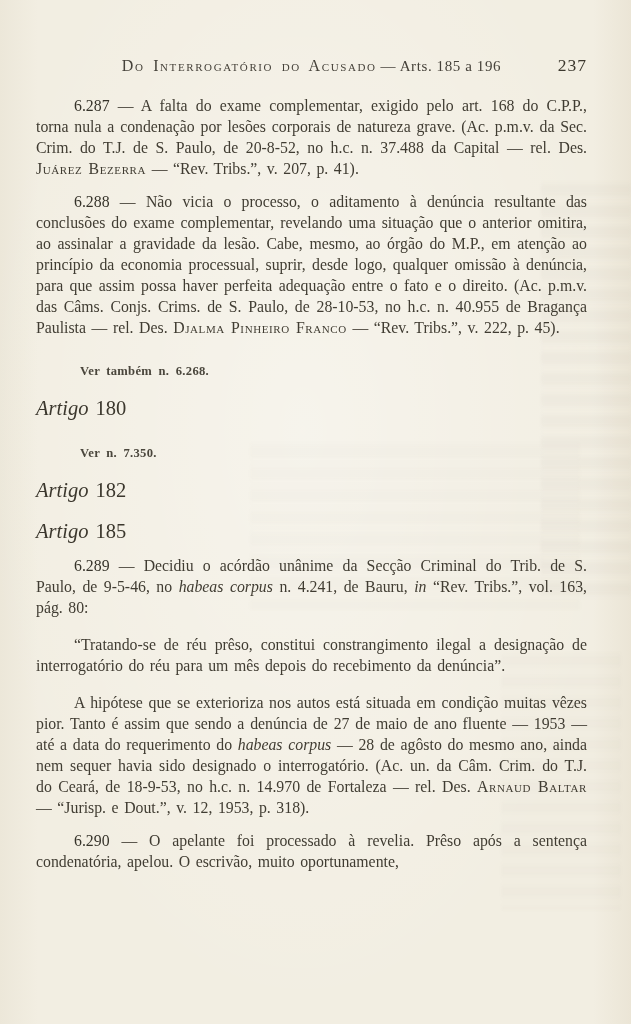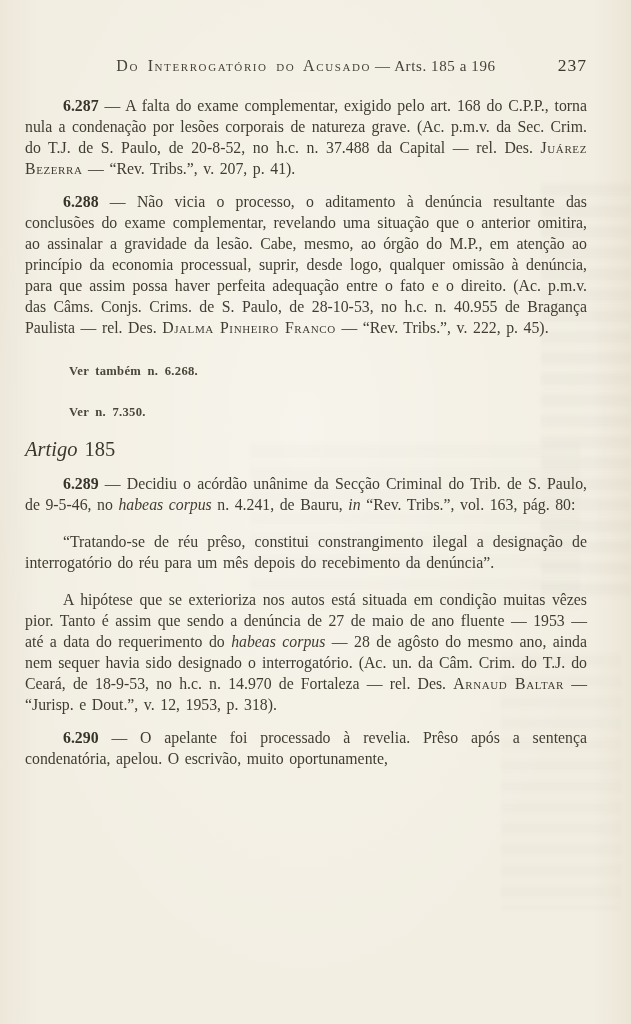--- a/index.html
+++ b/index.html
@@ -15,21 +15,21 @@
       radial-gradient(ellipse at 48% 42%, rgba(255,255,255,0.35), rgba(0,0,0,0) 70%),
       linear-gradient(90deg, #ece7d9 0%, #f2eee2 6%, #f2eee2 94%, #ebe5d6 100%),
       #f1ede0;
     color: #3f3b31;
     position: relative;
   }
 
   .page {
     position: relative;
     width: 631px; height: 1024px;
-    padding: 57px 44px 0 25px;
+    padding: 57px 44px 0 36px;
     z-index: 2;
   }
 
   
   .running-header {
     position: relative;
     text-align: center;
     white-space: nowrap;
     margin-bottom: 20px;
     color: #46423a;
@@ -82,21 +82,21 @@
     font-size: 20.5px;
     line-height: 24px;
     text-indent: 0;
     text-align: left;
     margin: 17px 0 0 0;
     color: #3b372d;
     word-spacing: 2px;
   }
 
   .seg-normal    { font-style: normal; }
-  .seg-bold      { font-weight: bold; color: #36332a; }
+  .seg-bold      { font-weight: normal; color: #36332a; }
   .seg-italic    { font-style: italic; }
   .seg-smallcaps { font-variant: small-caps; letter-spacing: 0.6px; }
 
   
   .showthrough {
     position: absolute;
     z-index: 1;
     filter: blur(1.5px);
     pointer-events: none;
   }
@@ -137,21 +137,23 @@
   <div class="running-header">
     <span class="header-title">Do Interrogatório do Acusado</span>
     <span class="header-range">— Arts. 185 a 196</span>
     <span class="page-number">237</span>
   </div>
 
   <div class="content">
       <p class="blk blk-entry"><span class="seg-bold">6.287</span><span class="seg-normal"> — A falta do exame complementar, exigido pelo art. 168 do C.P.P., torna nula a condenação por lesões corporais de natureza grave. (Ac. p.m.v. da Sec. Crim. do T.J. de S. Paulo, de 20-8-52, no h.c. n. 37.488 da Capital — rel. Des. </span><span class="seg-smallcaps">Juárez Bezerra</span><span class="seg-normal"> — “Rev. Tribs.”, v. 207, p. 41).</span></p>
       <p class="blk blk-entry"><span class="seg-bold">6.288</span><span class="seg-normal"> — Não vicia o processo, o aditamento à denúncia resultante das conclusões do exame complementar, revelando uma situação que o anterior omitira, ao assinalar a gravidade da lesão. Cabe, mesmo, ao órgão do M.P., em atenção ao princípio da economia processual, suprir, desde logo, qualquer omissão à denúncia, para que assim possa haver perfeita adequação entre o fato e o direito. (Ac. p.m.v. das Câms. Conjs. Crims. de S. Paulo, de 28-10-53, no h.c. n. 40.955 de Bragança Paulista — rel. Des. </span><span class="seg-smallcaps">Djalma Pinheiro Franco</span><span class="seg-normal"> — “Rev. Tribs.”, v. 222, p. 45).</span></p>
       <p class="blk blk-note"><span class="seg-normal">Ver também n. 6.268.</span></p>
+      <p class="blk blk-article"><span class="seg-italic">Artigo</span><span class="seg-normal"> 180</span></p>
       <p class="blk blk-note"><span class="seg-normal">Ver n. 7.350.</span></p>
+      <p class="blk blk-article"><span class="seg-italic">Artigo</span><span class="seg-normal"> 182</span></p>
       <p class="blk blk-article"><span class="seg-italic">Artigo</span><span class="seg-normal"> 185</span></p>
       <p class="blk blk-entry"><span class="seg-bold">6.289</span><span class="seg-normal"> — Decidiu o acórdão unânime da Secção Criminal do Trib. de S. Paulo, de 9-5-46, no </span><span class="seg-italic">habeas corpus</span><span class="seg-normal"> n. 4.241, de Bauru, </span><span class="seg-italic">in</span><span class="seg-normal"> “Rev. Tribs.”, vol. 163, pág. 80:</span></p>
       <p class="blk blk-para"><span class="seg-normal">“Tratando-se de réu prêso, constitui constrangimento ilegal a designação de interrogatório do réu para um mês depois do recebimento da denúncia”.</span></p>
       <p class="blk blk-para"><span class="seg-normal">A hipótese que se exterioriza nos autos está situada em condição muitas vêzes pior.  Tanto é assim que sendo a denúncia de 27 de maio de ano fluente — 1953 — até a data do requerimento do </span><span class="seg-italic">habeas corpus</span><span class="seg-normal"> — 28 de agôsto do mesmo ano, ainda nem sequer havia sido designado o interrogatório.  (Ac. un. da Câm. Crim. do T.J. do Ceará, de 18-9-53, no h.c. n. 14.970 de Fortaleza — rel. Des. </span><span class="seg-smallcaps">Arnaud Baltar</span><span class="seg-normal"> — “Jurisp. e Dout.”, v. 12, 1953, p. 318).</span></p>
       <p class="blk blk-entry"><span class="seg-bold">6.290</span><span class="seg-normal"> — O apelante foi processado à revelia.  Prêso após a sentença condenatória, apelou.  O escrivão, muito oportunamente,</span></p>
     </div>
 
 </div>
 
 </body></html>

